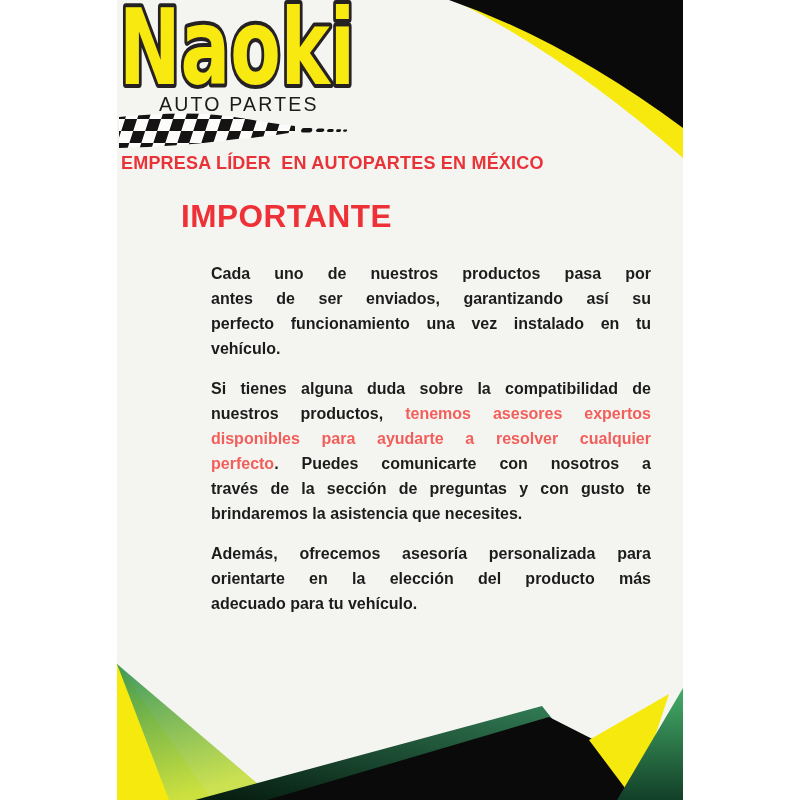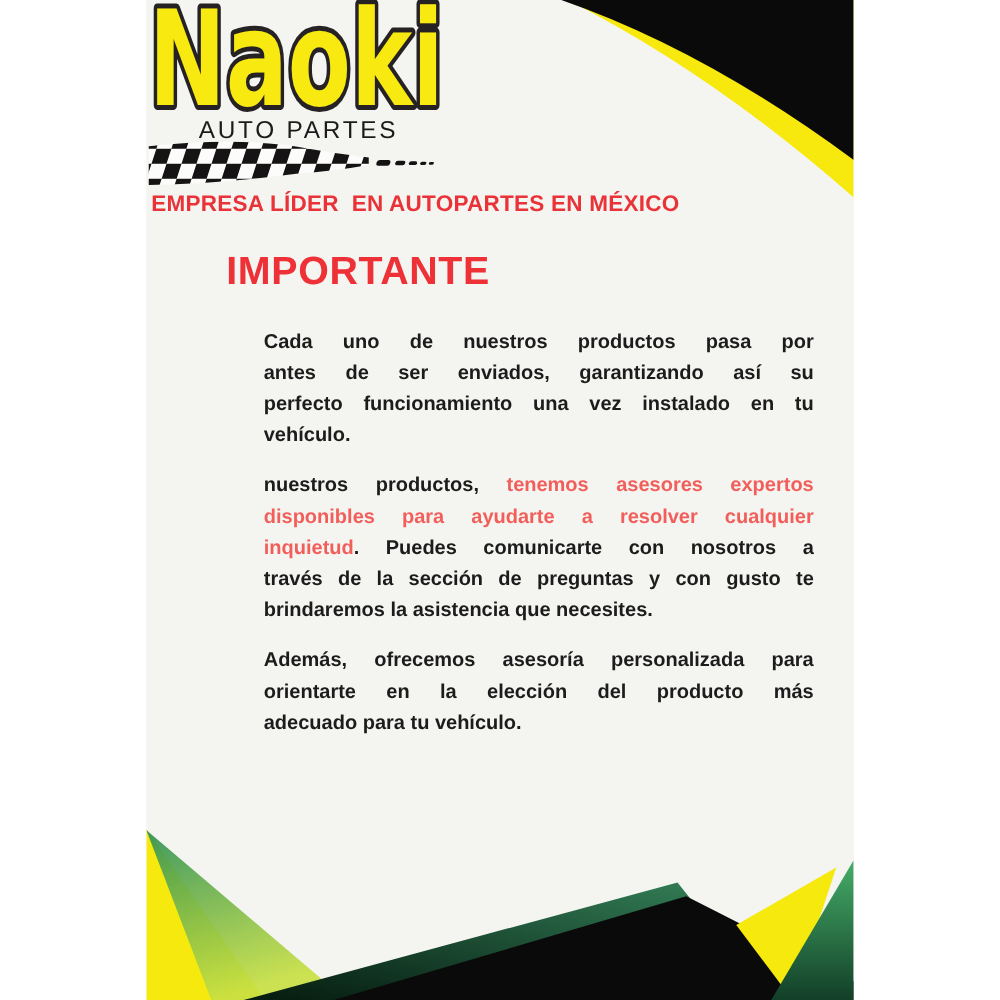--- a/index.html
+++ b/index.html
@@ -87,23 +87,24 @@
     <div class="headline">IMPORTANTE</div>
 
     <div class="body-text">
         <div class="para">
           <div class="line"><span>Cada uno de nuestros productos pasa por</span></div>
           <div class="line"><span>antes de ser enviados, garantizando así su</span></div>
           <div class="line"><span>perfecto funcionamiento una vez instalado en tu</span></div>
           <div class="line last"><span>vehículo.</span></div>
         </div>
         <div class="para">
+          <div class="line"><span>Si tienes alguna duda sobre la compatibilidad de</span></div>
           <div class="line"><span>nuestros productos, </span><span class="hl">tenemos asesores expertos</span></div>
           <div class="line"><span class="hl">disponibles para ayudarte a resolver cualquier</span></div>
-          <div class="line"><span class="hl">inquietud</span><span>. Puedes comunicarte con nosotros a</span></div>
+          <div class="line"><span class="hl">perfecto</span><span>. Puedes comunicarte con nosotros a</span></div>
           <div class="line"><span>través de la sección de preguntas y con gusto te</span></div>
           <div class="line last"><span>brindaremos la asistencia que necesites.</span></div>
         </div>
         <div class="para">
           <div class="line"><span>Además, ofrecemos asesoría personalizada para</span></div>
           <div class="line"><span>orientarte en la elección del producto más</span></div>
           <div class="line last"><span>adecuado para tu vehículo.</span></div>
         </div>
       </div>
 

